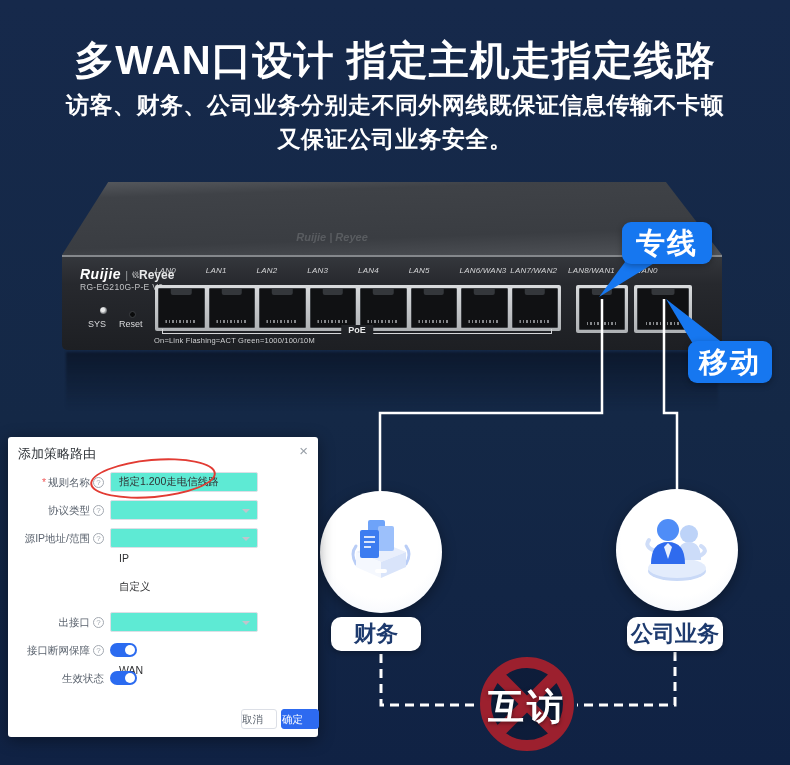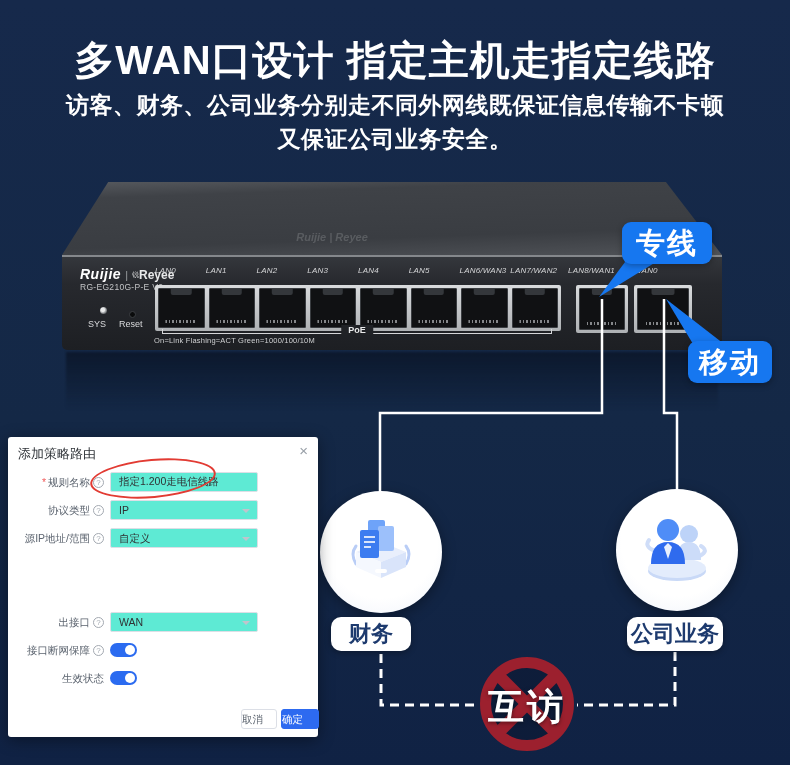--- a/index.html
+++ b/index.html
@@ -59,41 +59,41 @@
   #bub-mobile{left:688px;top:341px;width:84px;height:42px;line-height:42px;}
   
   .node-circle{position:absolute;width:122px;height:122px;border-radius:50%;z-index:2;
                background:radial-gradient(circle at 50% 42%,#ffffff 60%,#eef2fa 100%);
                box-shadow:0 4px 14px rgba(0,0,0,.35);display:flex;align-items:center;justify-content:center;}
   #node-finance{left:320px;top:491px;}
   #node-business{left:616px;top:489px;}
   .node-label{position:absolute;z-index:4;background:#fff;border-radius:10px;text-align:center;
               color:#1d3a6e;font-weight:bold;font-size:22px;line-height:34px;height:34px;
               box-shadow:0 2px 6px rgba(0,0,0,.3);}
-  #lbl-finance{left:331px;top:617px;width:80px;}
+  #lbl-finance{left:331px;top:617px;width:90px;}
   #lbl-business{left:627px;top:617px;width:96px;}
   .prohibit-txt{position:absolute;left:467px;top:683px;width:120px;z-index:4;text-align:center;
                 color:#fff;font-size:36px;font-weight:bold;letter-spacing:3px;
                 text-shadow:0 1px 4px rgba(0,0,0,.55);}
   
   #dialog{position:absolute;left:8px;top:437px;width:310px;height:300px;z-index:5;
           background:#fff;border-radius:3px;box-shadow:0 3px 16px rgba(0,0,0,.4);padding-left:8px;}
   .dlg-title{position:absolute;left:10px;top:8px;font-size:13px;color:#2f3338;}
   .dlg-close{position:absolute;right:10px;top:5px;font-size:15px;color:#99a0a8;cursor:pointer;}
   .f-row{position:absolute;left:0;width:100%;height:20px;}
   .f-label{position:absolute;left:0;top:0;width:96px;text-align:right;font-size:10.5px;
            color:#5d6570;line-height:20px;white-space:nowrap;}
   .req{color:#f25c5c;margin-right:2px;}
   .help{display:inline-block;width:11px;height:11px;line-height:10px;text-align:center;
         border:1px solid #a3a9b1;border-radius:50%;color:#a3a9b1;font-size:8px;
         margin-left:3px;vertical-align:1px;}
   .f-input,.f-select{position:absolute;left:102px;top:0;width:148px;height:20px;
         border:1px solid #dcdfe6;border-radius:2px;background:#5eead4;font-size:10.5px;
         color:#303133;padding:0 8px;line-height:18px;}
-  .f-select span{line-height:18px;display:inline-block;}
+  .f-select span{line-height:18px;display:inline-block;margin-top:48px;}
   .caret{position:absolute;right:7px;top:8px;width:0;height:0;
          border-left:4px solid transparent;border-right:4px solid transparent;
          border-top:4px solid #c0c4cc;}
   .f-toggle{position:absolute;left:102px;top:3px;width:27px;height:14px;border-radius:7px;
             background:#2b6bf0;cursor:pointer;}
   .f-toggle .knob{position:absolute;right:2px;top:2px;width:10px;height:10px;border-radius:50%;background:#fff;}
   .btn{position:absolute;top:272px;height:20px;border-radius:3px;font-size:10.5px;
        text-align:left;line-height:18px;cursor:pointer;}
   .btn-cancel{left:233px;width:36px;background:#fff;border:1px solid #dcdfe6;color:#5d6570;}
   .btn-ok{left:273px;width:38px;background:#2d6af0;border:1px solid #2d6af0;color:#fff;}

